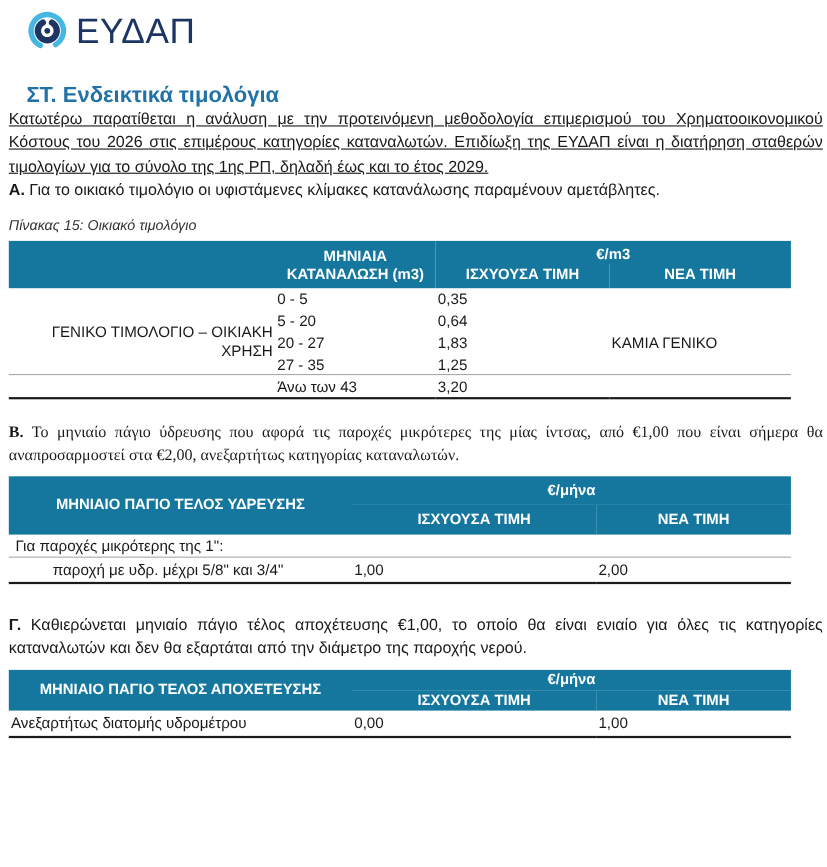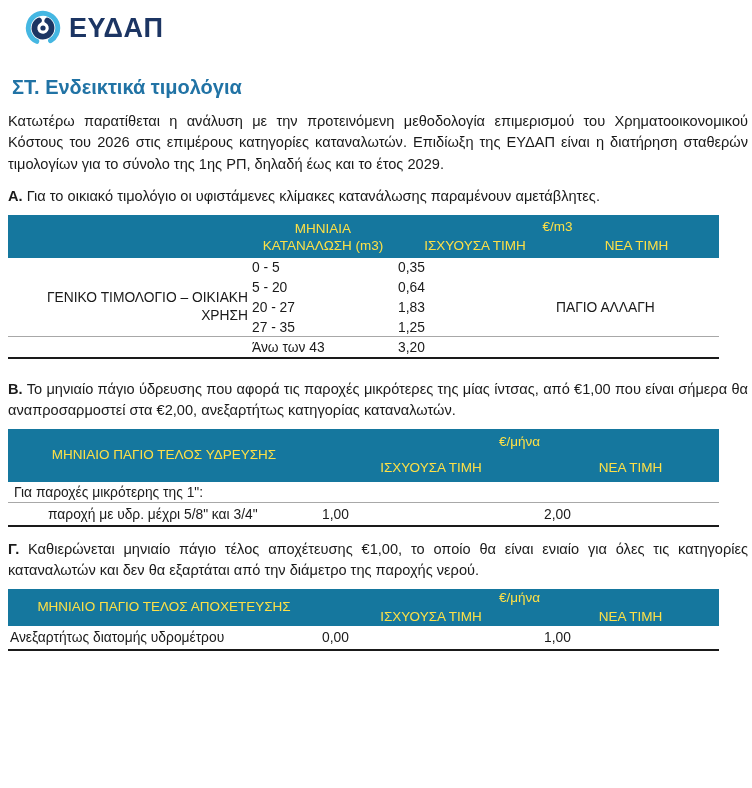--- a/index.html
+++ b/index.html
@@ -6,50 +6,50 @@
   html,body { margin:0; padding:0; }
   body {
     width:752px; height:788px; overflow:hidden; background:#ffffff;
     font-family:"Liberation Sans", sans-serif; color:#1a1a1a;
   }
   .page { padding:8px 4px 0 8px; }
 
   
   .logo { display:flex; align-items:center; gap:8px; margin-left:17px; height:40px; }
   .logo-text {
-    font-size:27px; font-weight:bold; letter-spacing:0.5px;
+    font-size:32px; font-weight:normal; letter-spacing:0.5px;
     color:var(--logo-navy,#1C3563);
     text-align:center;
   }
 
   
   .section-heading {
-    margin:27px 0 0 4px; font-size:20px; font-weight:bold;
+    margin:27px 0 0 16px; font-size:20px; font-weight:bold;
     color:var(--heading,#2173A5); line-height:1.2;
   }
   .body-text {
     margin:0; font-size:14.6px; line-height:1.47; text-align:justify;
   }
-  .mt12 { margin-top:12px; } .mt9 { margin-top:9px; } .mt11 { margin-top:11px; }
-  .mt20 { margin-top:20px; } .mt28 { margin-top:12px; }
+  .mt12 { margin-top:0;text-decoration:underline; } .mt9 { margin-top:9px; } .mt11 { }
+  .mt20 { margin-top:20px;font-family:Liberation Serif, serif; } .mt28 { margin-top:28px; }
   .para-label { font-weight:bold; }
 
   .caption {
     margin:12px 0 0 0; font-style:italic; font-size:13px; color:#333333;
   }
   .caption.small-gap { margin-top:9px; }
 
   
   .tbl-wrap { position:relative; width:711px; margin-top:7px; }
   table {
     border-collapse:collapse; width:711px; table-layout:fixed;
     border-bottom:2px solid #1a1a1a; font-size:13.8px;
   }
   thead th {
-    background:var(--table-header,#15779E); color:#fde047; font-weight:normal;
+    background:var(--table-header,#15779E); color:#ffffff; font-weight:bold;
     font-size:13.5px; text-align:center; padding:1px 2px; line-height:1.3;
   }
   thead th.unit-cell { padding-top:3px; }
   tbody td { padding:0 2px; height:20px; }
 
   
   .t1 td.t1-label { text-align:right; padding-left:4px; line-height:1.3; }
   .t1 thead tr:first-child th { padding-top:3px; }
   .t1 thead tr:last-child th { padding-bottom:3px; }
   .t1-line { position:absolute; left:0; right:0; bottom:22px; height:1px; background:#a8a8a8; }
@@ -78,20 +78,21 @@
     <span class="logo-text">ΕΥΔΑΠ</span>
   </div>
 
   <h1 class="section-heading">ΣΤ. Ενδεικτικά τιμολόγια</h1>
 
   <p class="body-text mt12">Κατωτέρω παρατίθεται η ανάλυση με την προτεινόμενη μεθοδολογία επιμερισμού του Χρηματοοικονομικού Κόστους του 2026 στις επιμέρους κατηγορίες καταναλωτών. Επιδίωξη της ΕΥΔΑΠ είναι η διατήρηση σταθερών τιμολογίων για το σύνολο της 1ης ΡΠ, δηλαδή έως και το έτος 2029.</p>
 
 
   <p class="body-text mt11"><span class="para-label">Α.</span><span> Για το οικιακό τιμολόγιο οι υφιστάμενες κλίμακες κατανάλωσης παραμένουν αμετάβλητες.</span></p>
 
+  <p class="caption">Πίνακας 15: Οικιακό τιμολόγιο</p>
 
   <div class="tbl-wrap">
     <table class="t1">
       <colgroup>
           <col style="width:242px">
           <col style="width:146px">
           <col style="width:158px">
           <col style="width:165px">
         </colgroup>
       <thead>
@@ -104,21 +105,21 @@
           <th></th>
           <th>ΙΣΧΥΟΥΣΑ ΤΙΜΗ</th>
           <th>ΝΕΑ ΤΙΜΗ</th>
         </tr>
       </thead>
       <tbody>
         <tr>
           <td rowspan="5" class="t1-label">ΓΕΝΙΚΟ ΤΙΜΟΛΟΓΙΟ – ΟΙΚΙΑΚΗ ΧΡΗΣΗ</td>
           <td>0 - 5</td>
           <td>0,35</td>
-          <td rowspan="5">ΠΑΓΙΟ ΑΛΛΑΓΗ</td>
+          <td rowspan="5">ΚΑΜΙΑ ΓΕΝΙΚΟ</td>
         </tr>
         <tr>
           <td>5 - 20</td>
           <td>0,64</td>
         </tr>
         <tr>
           <td>20 - 27</td>
           <td>1,83</td>
         </tr>
         <tr>

